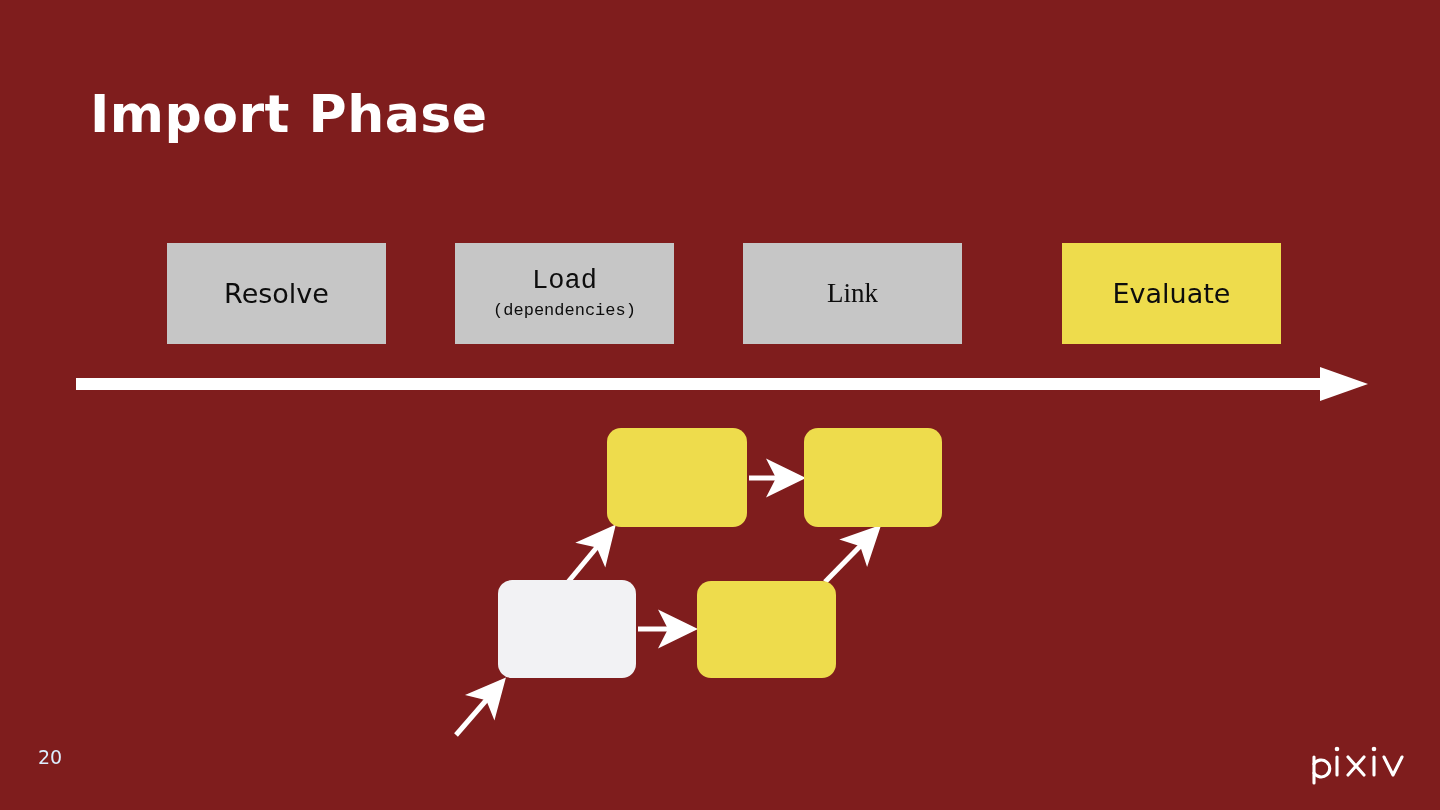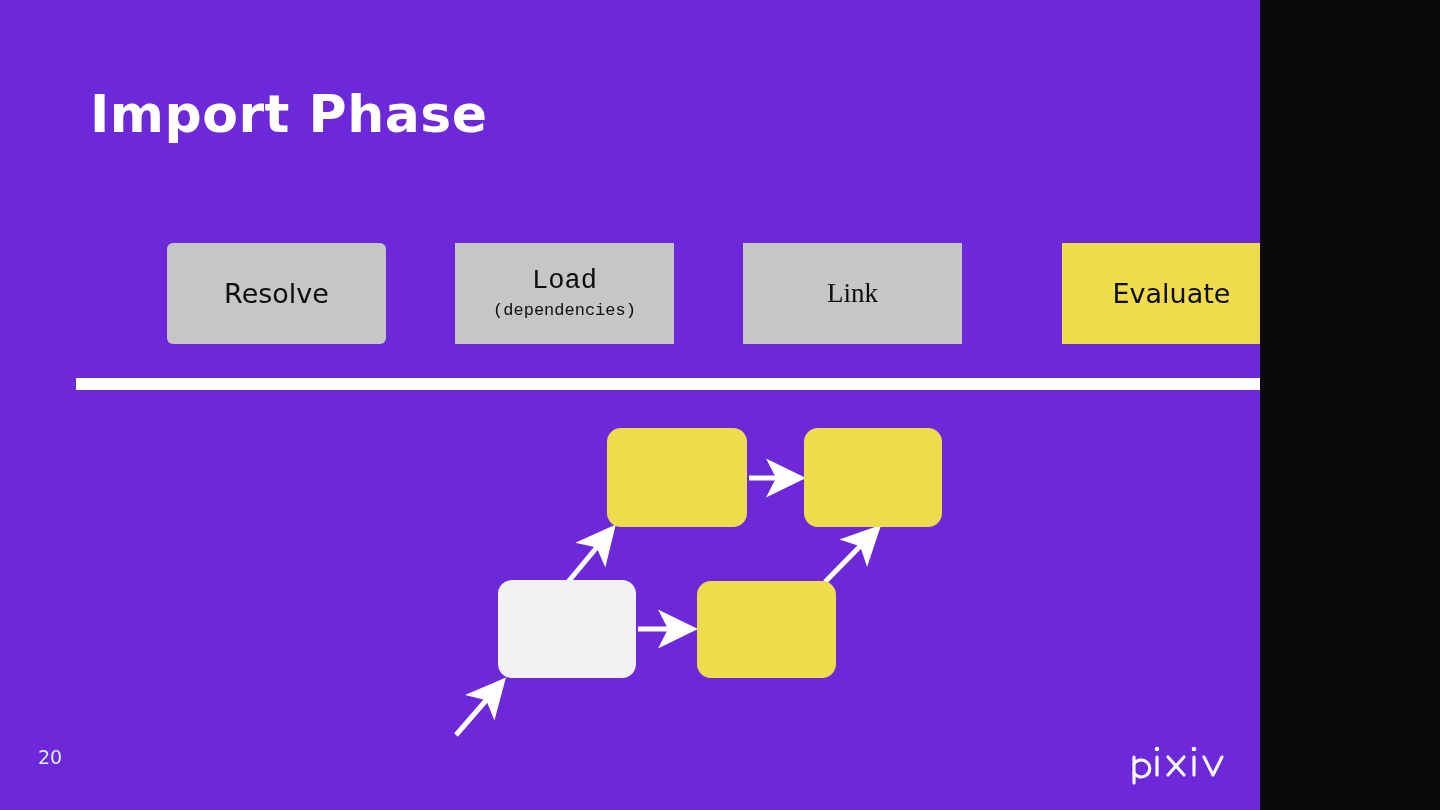--- a/index.html
+++ b/index.html
@@ -2,25 +2,25 @@
 <html><head>
 <meta charset="utf-8">
 <style>
   html, body {
     margin: 0;
     padding: 0;
     background: #0a0a0a;
   }
   #slide {
     position: relative;
-    width: 1260px;
+    width: 1440px;
     height: 810px;
     overflow: hidden;
     font-family: "DejaVu Sans", "Liberation Sans", sans-serif;
-    background: #6d28d9;
+    background: #7f1d1d;
   }
 
   
   #title {
     position: absolute;
     left: 90px;
     top: 82px;
     font-size: 52px;
     font-weight: bold;
     color: #ffffff;
@@ -44,21 +44,21 @@
   .phase-label {
     font-size: 27px;
     line-height: 33px;
     color: #0d0d0d;
   }
   .phase-sub {
     font-size: 17px;
     line-height: 25px;
     color: #0d0d0d;
   }
-  #phase-0 { left: 167px; width: 219px; border-radius: 6px; }
+  #phase-0 { left: 167px; width: 219px; }
   #phase-1 { left: 455px; width: 219px; font-family: Liberation Mono, monospace; }
   #phase-2 { left: 743px; width: 219px; font-family: Liberation Serif, serif; }
   #phase-3 { left: 1062px; width: 219px; }
 
   
   #timeline {
     position: absolute;
     left: 76px;
     top: 366px;
     width: 1292px;

